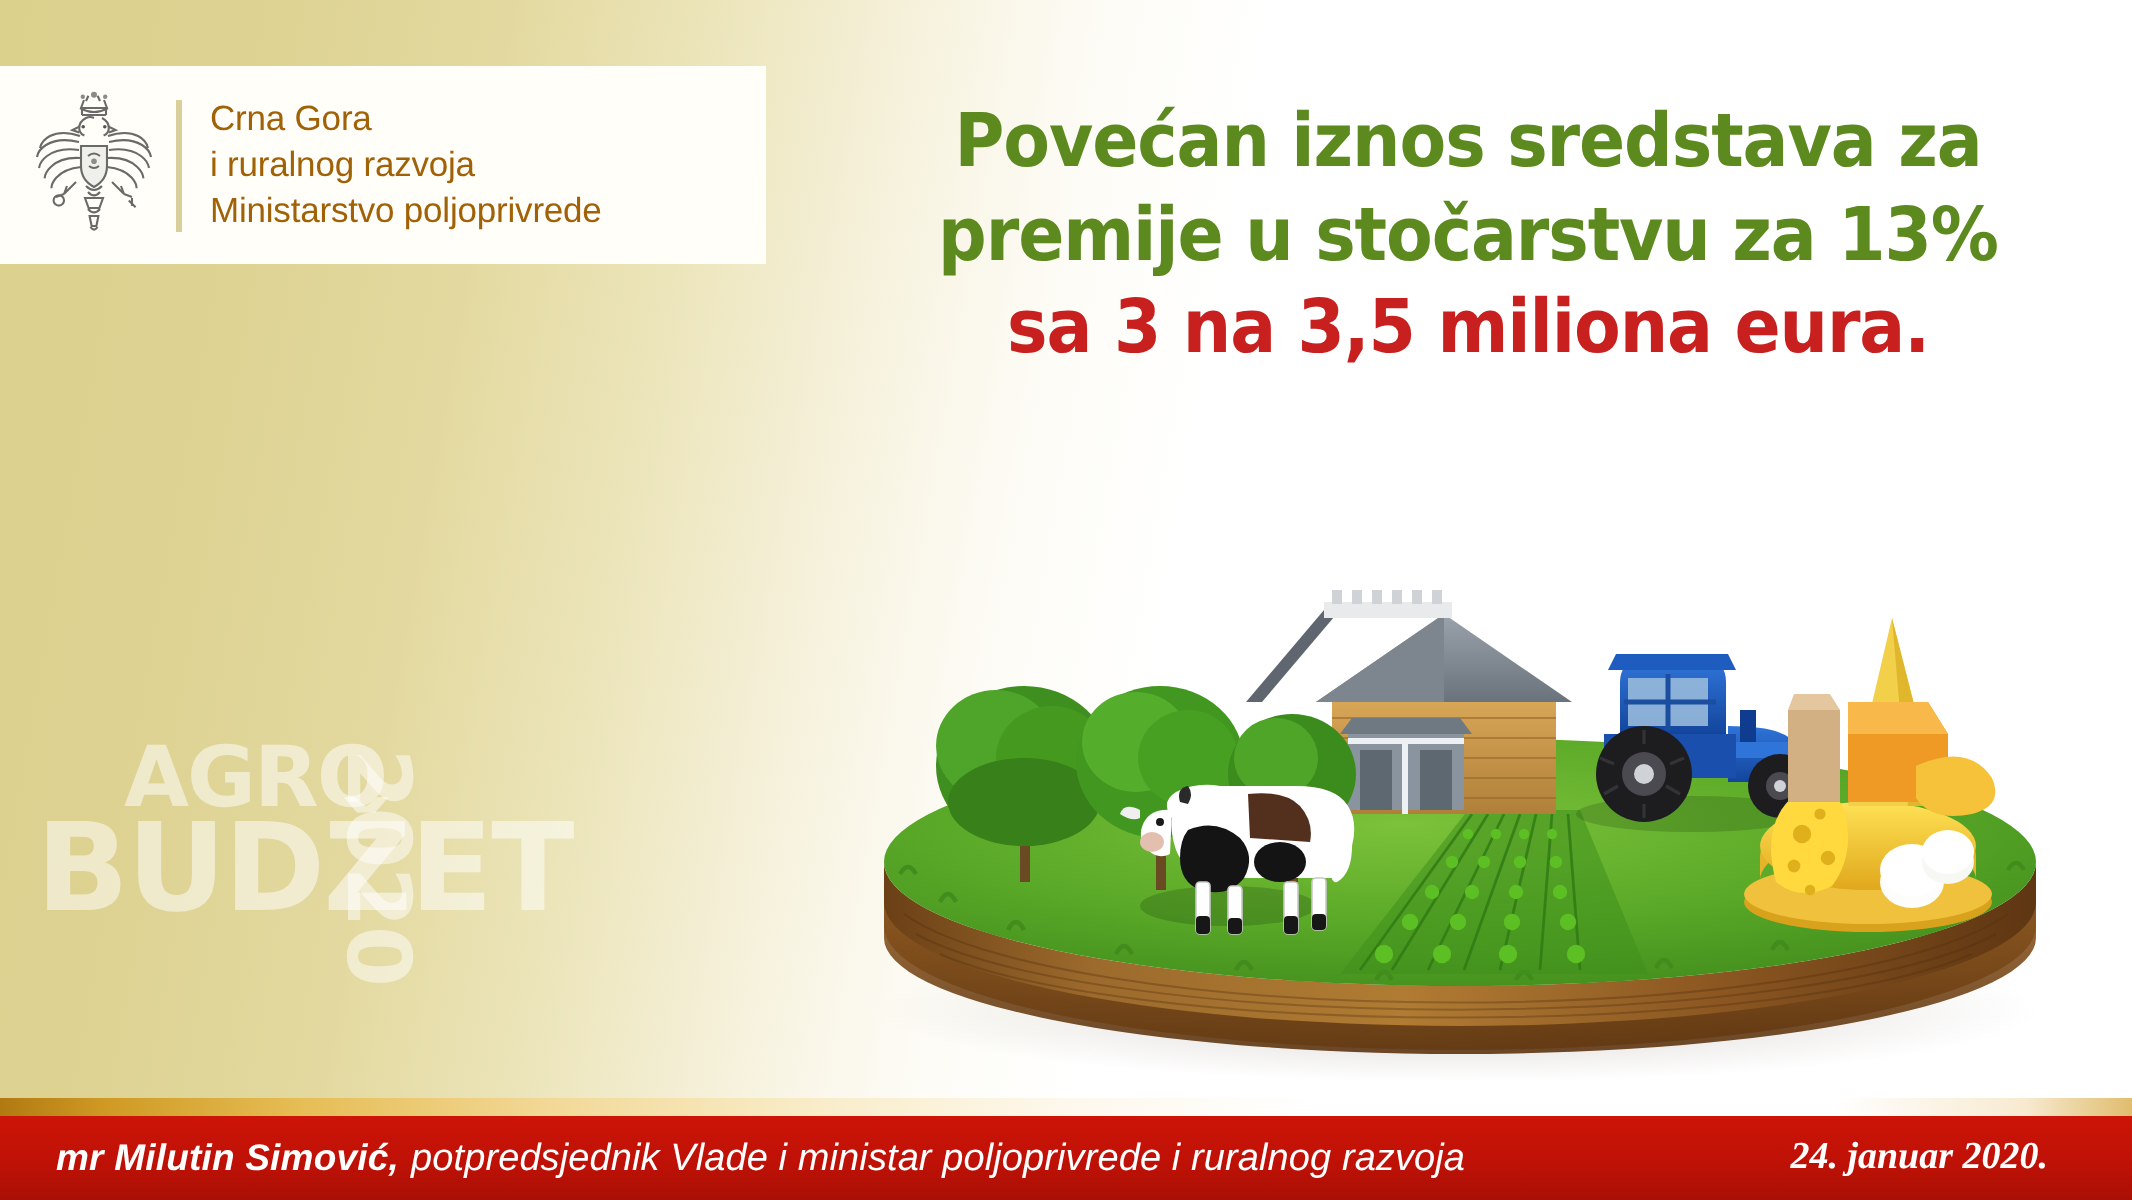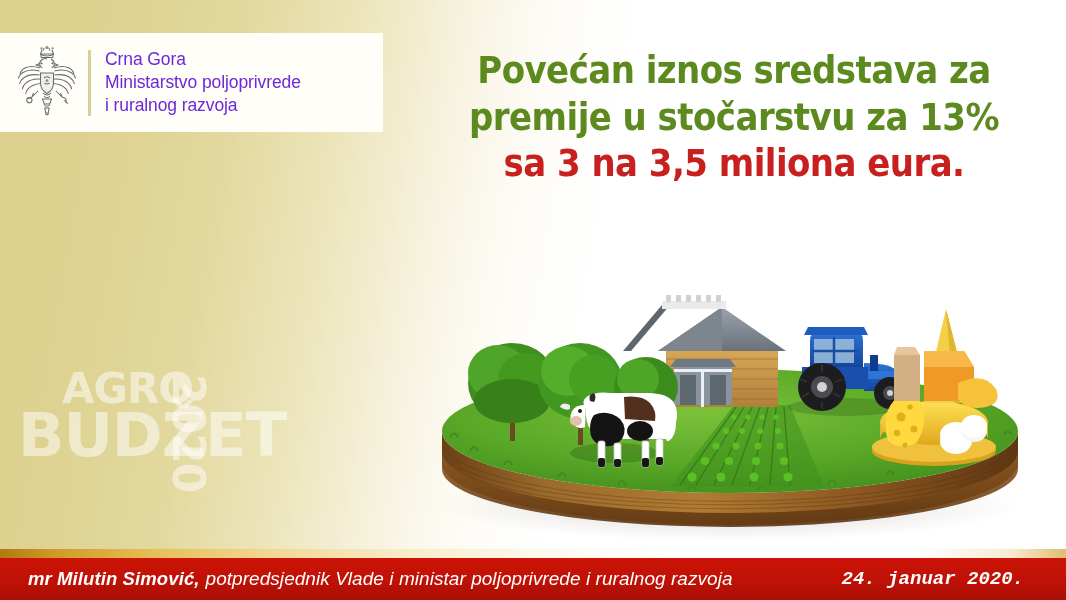--- a/index.html
+++ b/index.html
@@ -75,21 +75,21 @@
     width:3px;
     height:66px;
     background:#d8cf9a;
     margin:0 14px 0 8px;
     flex:0 0 3px;
   }
   #ministry-text {
     font-family:"Liberation Sans", sans-serif;
     font-size:17.5px;
     line-height:1.31;
-    color:#6d28d9;
+    color:#a16207;
     letter-spacing:-0.1px;
     white-space:nowrap;
   }
 
   
   #headline {
     position:absolute;
     left:418px;
     top:48px;
     width:632px;
@@ -143,21 +143,21 @@
   }
   #speaker-title {
     font-family:"Liberation Sans", sans-serif;
     font-style:italic;
     font-size:19px;
     color:#ffffff;
     margin-left:6px;
     letter-spacing:0.05px;
   }
   #footer-date {
-    font-family:Liberation Mono, monospace;
+    font-family:Liberation Serif, serif;
     font-style:italic;
     font-weight:600;
     font-size:19px;
     color:#ffffff;
     white-space:nowrap;
     margin-right:22px;
   }
 </style>
 </head>
 <body>
@@ -215,22 +215,22 @@
           <path d="M24 46 l-6 6 M18 52 l-4 1.5 M18 52 l1.5 -4"></path>
           <circle cx="15.4" cy="55.2" r="2.6"></circle>
           <path d="M42 46 l6 6 M48 52 l4 1.5 M48 52 l-1.5 -4"></path>
           <path d="M50.4 55.2 l3.4 3.4 M52 54 l0 4"></path>
         </g>
       </svg>
     </span>
     <span id="crest-divider"></span>
     <div id="ministry-text">
       <div>Crna Gora</div>
+      <div>i ruralnog razvoja</div>
       <div>Ministarstvo poljoprivrede</div>
-      <div>i ruralnog razvoja</div>
     </div>
   </div>
 
   <div id="headline">
     <div class="hl hl-green">Povećan iznos sredstava za</div>
     <div class="hl hl-green">premije u stočarstvu za 13%</div>
     <div class="hl hl-red">sa 3 na 3,5 miliona eura.</div>
   </div>
 
   <div id="scene">

